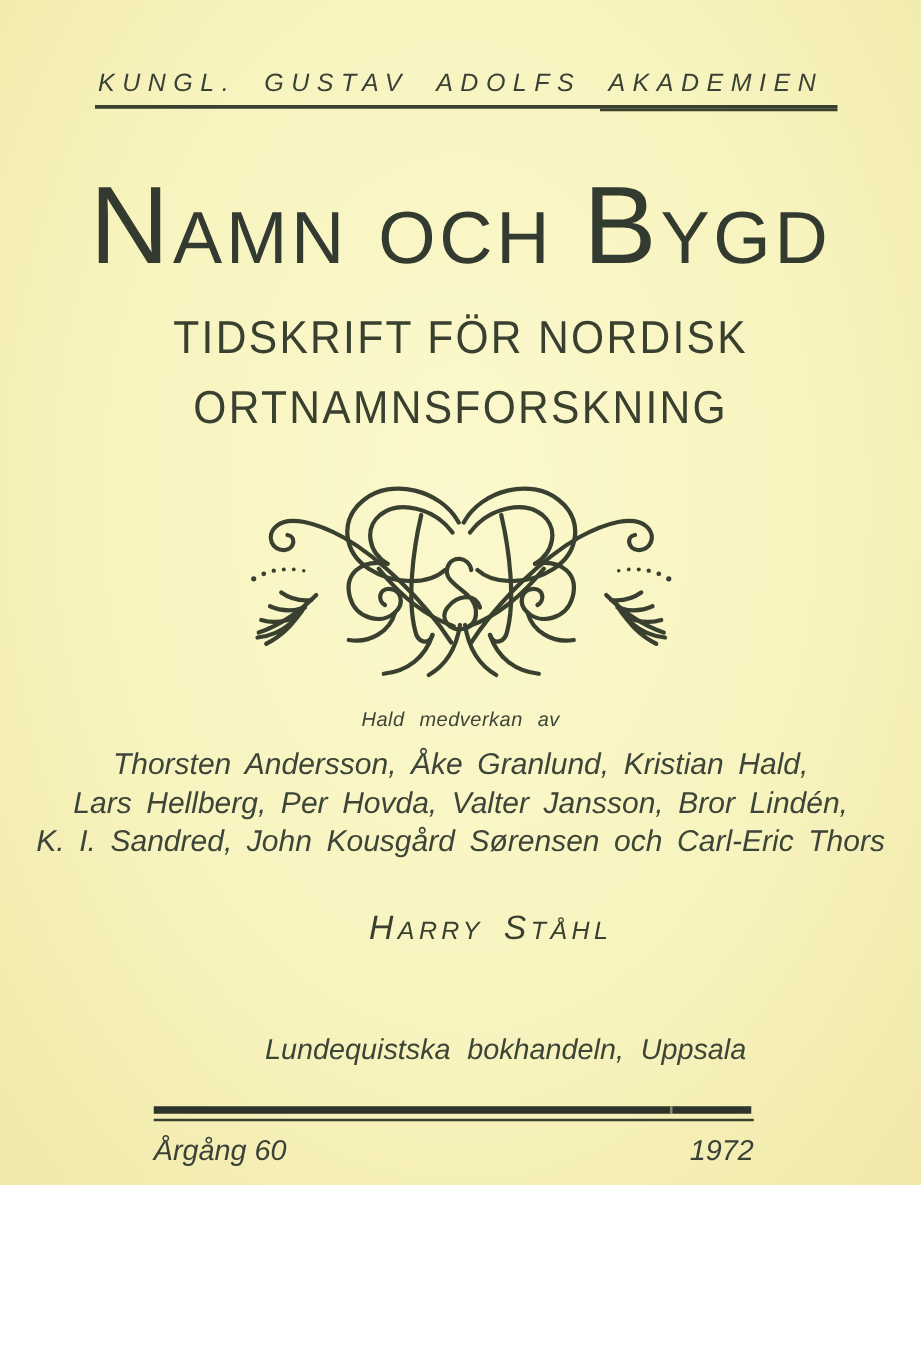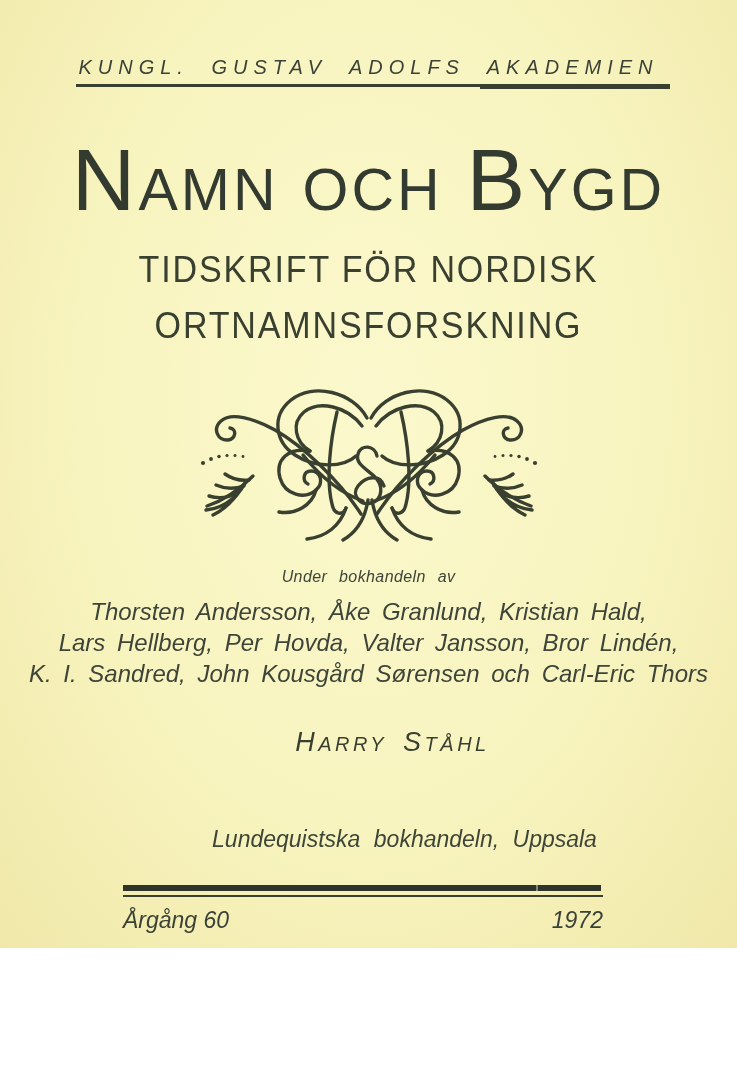--- a/index.html
+++ b/index.html
@@ -156,21 +156,21 @@
       <circle cx="36" cy="67.5" r="1.6"></circle>
       <circle cx="44" cy="67.5" r="1.5"></circle>
       <circle cx="52" cy="68.5" r="1.4"></circle>
     </g>
     <use href="#nbhalf" transform="translate(356 0) scale(-1 1)"></use>
     <path d="M186 68 C 184 57 170 56 167 66 C 164 75 174 80 183 88 C 193 97 192 112 180 115 C 169 118 160 107 167 98 C 175 88 189 86 193 98" stroke-width="4"></path>
     <path d="M177 112 C 174 131 166 144 152 152"></path>
     <path d="M181 112 C 184 131 192 144 206 152"></path>
   </svg>
 
-  <div class="abs centered contrib-intro">Under bokhandeln av</div>
+  <div class="abs centered contrib-intro">Hald medverkan av</div>
 
   <div class="abs centered contrib-lines">
     <div>Thorsten Andersson, Åke Granlund, Kristian Hald,</div>
     <div>Lars Hellberg, Per Hovda, Valter Jansson, Bror Lindén,</div>
     <div>K. I. Sandred, John Kousgård Sørensen och Carl-Eric Thors</div>
   </div>
 
 
   <div class="abs centered editor-name">
     <span class="nb">H</span><span class="ns">ARRY</span><span class="gap"></span><span class="nb">S</span><span class="ns">TÅHL</span>

